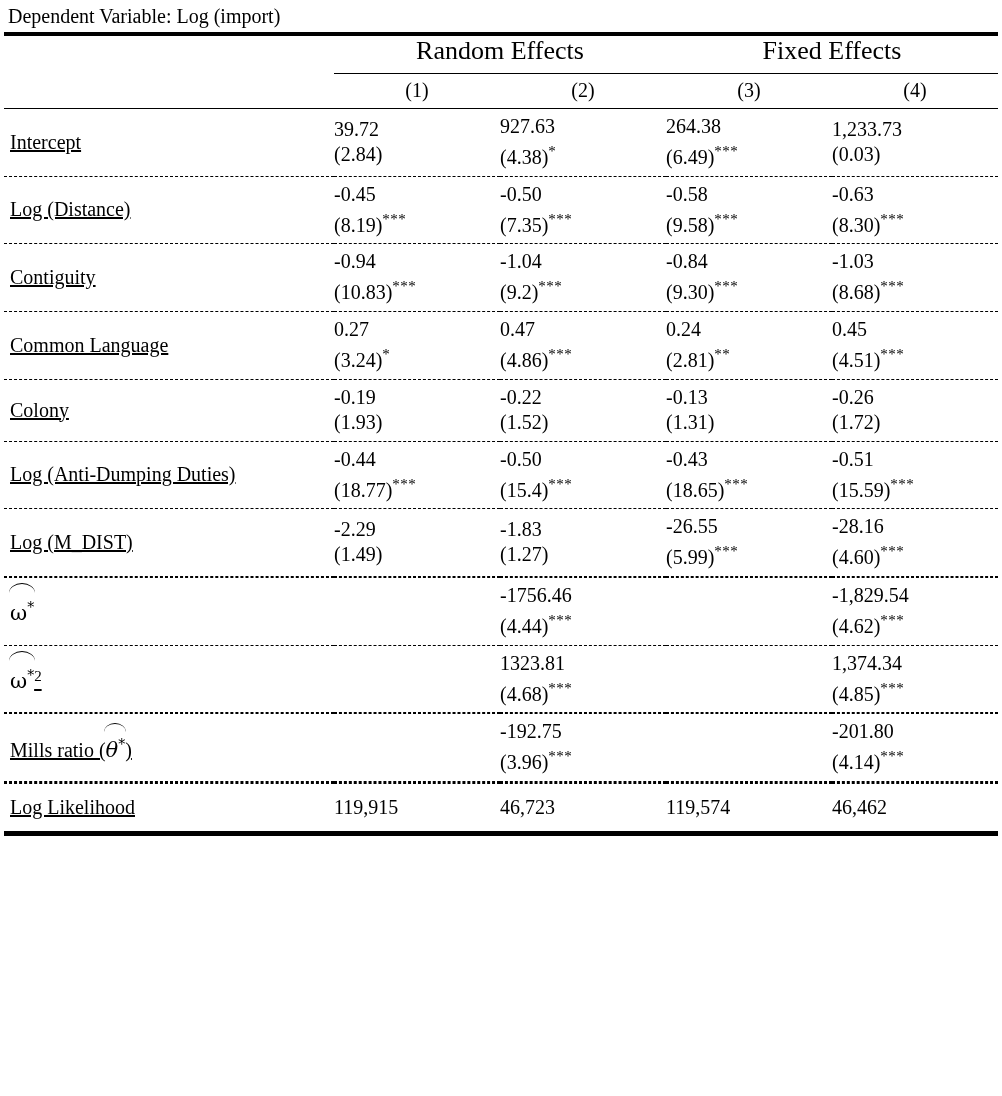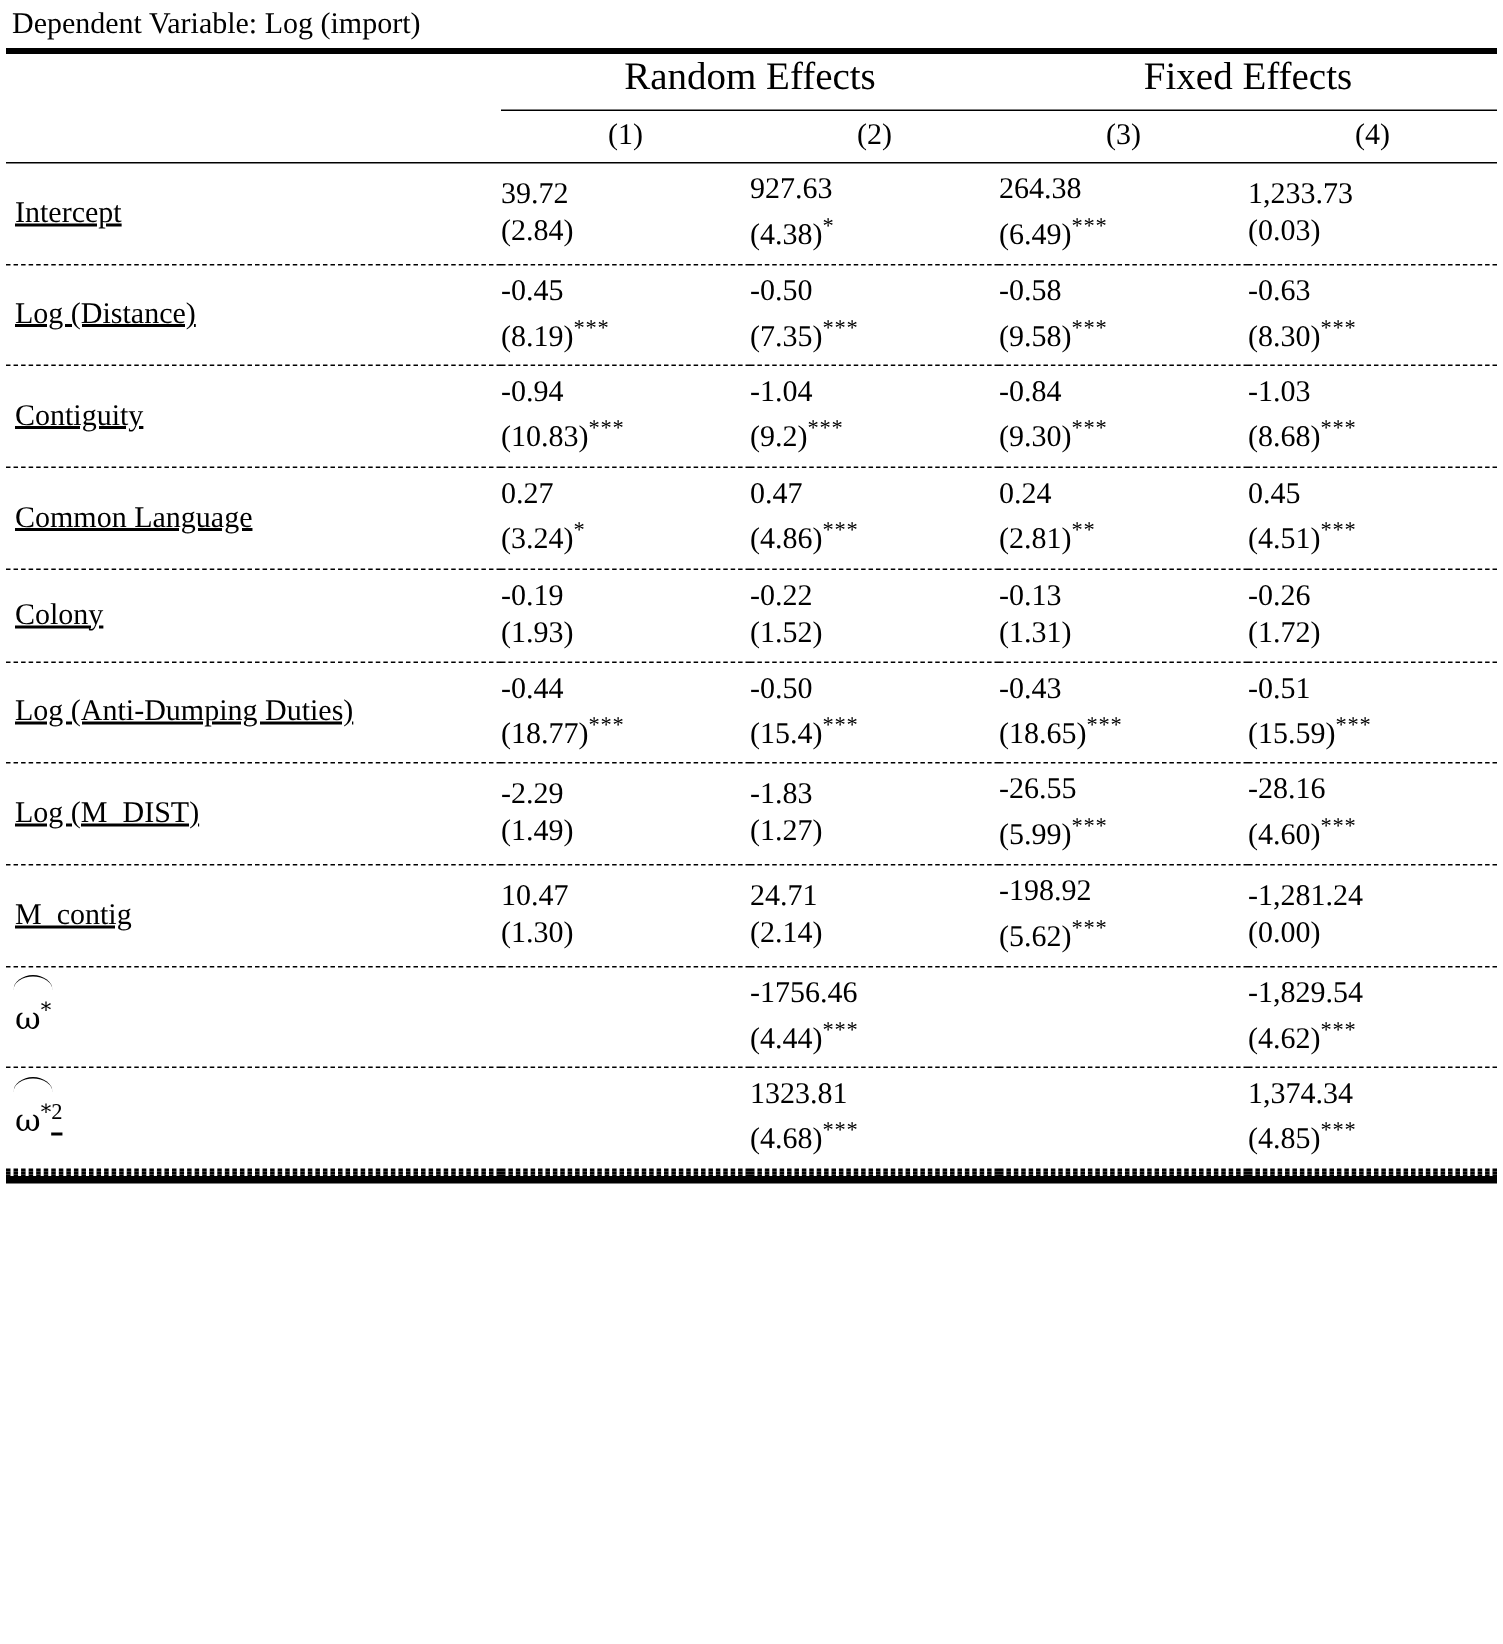--- a/index.html
+++ b/index.html
@@ -352,39 +352,20 @@
             <span class="se">(5.99)<span class="stars">***</span></span>
           </td>
           <td class="val">
             <span class="coef">-28.16</span>
             <span class="se">(4.60)<span class="stars">***</span></span>
           </td>
         </tr>
         <tr class="rule-dashed">
           <td colspan="5"></td>
         </tr>
-        <tr>
-          <td class="rowlabel">M_contig</td>
-          <td class="val">
-            <span class="coef">10.47</span>
-            <span class="se">(1.30)</span>
-          </td>
-          <td class="val">
-            <span class="coef">24.71</span>
-            <span class="se">(2.14)</span>
-          </td>
-          <td class="val">
-            <span class="coef">-198.92</span>
-            <span class="se">(5.62)<span class="stars">***</span></span>
-          </td>
-          <td class="val">
-            <span class="coef">-1,281.24</span>
-            <span class="se">(0.00)</span>
-          </td>
-        </tr>
         <tr class="rule-dashed">
           <td colspan="5"></td>
         </tr>
         <tr>
           <td class="rowlabel"><span class="mathvar"><span class="hat"></span><span class="base">ω</span><span class="star">*</span></span></td>
           <td class="val"></td>
           <td class="val">
             <span class="coef">-1756.46</span>
             <span class="se">(4.44)<span class="stars">***</span></span>
           </td>
@@ -409,28 +390,56 @@
             <span class="coef">1,374.34</span>
             <span class="se">(4.85)<span class="stars">***</span></span>
           </td>
         </tr>
         <tr class="rule-dashed">
           <td colspan="5"></td>
         </tr>
         <tr class="rule-dashed">
           <td colspan="5"></td>
         </tr>
-        <tr class="rule-dashed">
-          <td colspan="5"></td>
-        </tr>
-        <tr class="rule-dashed">
-          <td colspan="5"></td>
-        </tr>
-        <tr class="rule-dashed">
-          <td colspan="5"></td>
+        <tr>
+          <td class="rowlabel">Mills ratio (<span class="theta-wrap"><span class="hat"></span><span>θ</span><span class="star">*</span></span>)</td>
+          <td class="val"></td>
+          <td class="val">
+            <span class="coef">-192.75</span>
+            <span class="se">(3.96)<span class="stars">***</span></span>
+          </td>
+          <td class="val"></td>
+          <td class="val">
+            <span class="coef">-201.80</span>
+            <span class="se">(4.14)<span class="stars">***</span></span>
+          </td>
+        </tr>
+        <tr class="rule-dashed">
+          <td colspan="5"></td>
+        </tr>
+        <tr class="rule-dashed">
+          <td colspan="5"></td>
+        </tr>
+        <tr class="rule-dashed">
+          <td colspan="5"></td>
+        </tr>
+        <tr>
+          <td class="rowlabel">Log Likelihood</td>
+          <td class="val single">
+            <span class="coef">119,915</span>
+          </td>
+          <td class="val single">
+            <span class="coef">46,723</span>
+          </td>
+          <td class="val single">
+            <span class="coef">119,574</span>
+          </td>
+          <td class="val single">
+            <span class="coef">46,462</span>
+          </td>
         </tr>
         <tr class="rule-thick bottom">
           <td colspan="5"></td>
         </tr>
       </tbody>
 
   </table>
 </div>
 
 </body></html>

